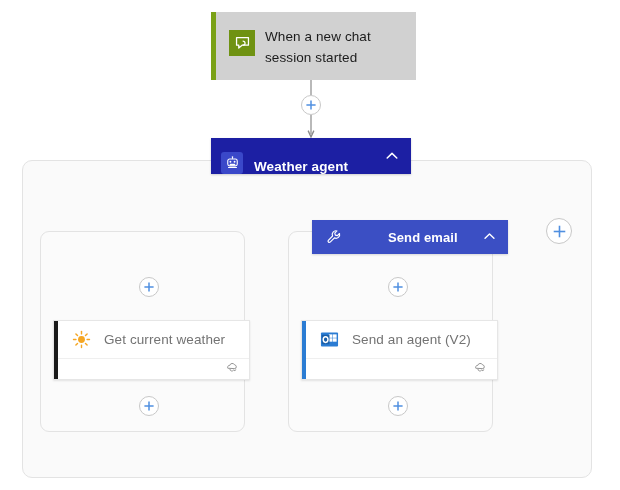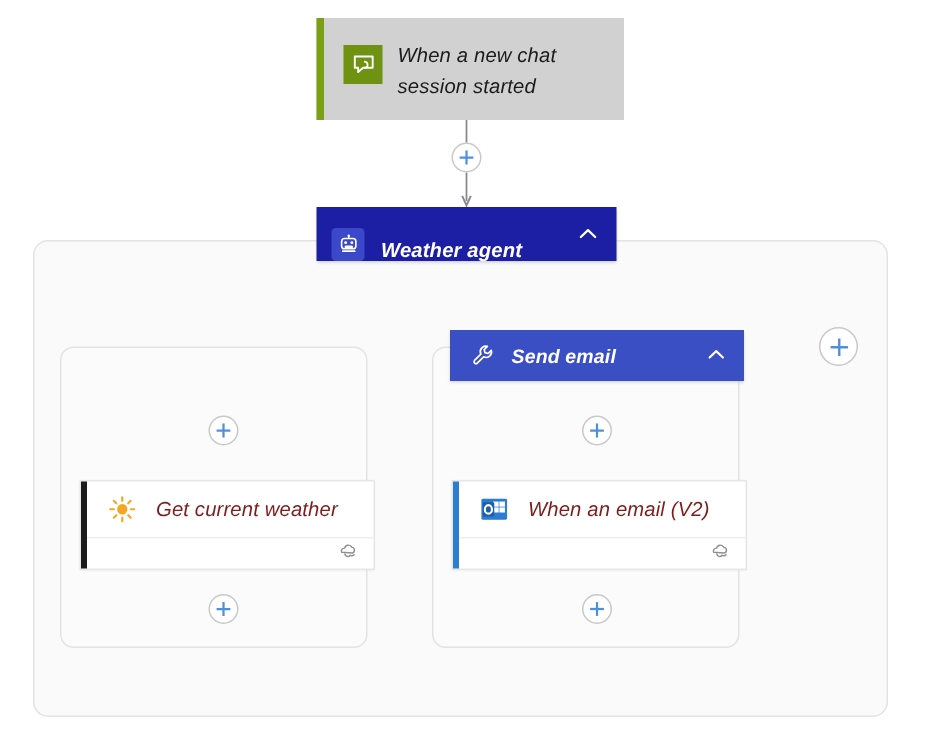--- a/index.html
+++ b/index.html
@@ -13,21 +13,20 @@
     font-family: "Liberation Sans", sans-serif;
     overflow: hidden;
     position: relative;
   }
 
   #canvas {
     position: absolute;
     left: 0; top: 0;
     width: 620px;
     height: 358px;
-    font-style: italic;
   }
 
   
   #wires {
     position: absolute;
     left: 0; top: 0;
     width: 620px;
     height: 490px;
     pointer-events: none;
   }
@@ -141,21 +140,21 @@
     position: absolute;
     top: 220px;
     width: 196px;
     height: 34px;
     background: #3b4fc4;
     display: flex;
     align-items: center;
     box-shadow: 0 1px 2px rgba(0,0,0,0.15);
   }
   .tool-header.left  { left: 51px; }
-  .tool-header.right { left: 300px; }
+  .tool-header.right { left: 312px; gap: 35px; }
   .tool-icon {
     margin-left: 14px;
     width: 16px;
     height: 16px;
     flex: 0 0 auto;
   }
   .tool-label {
     margin-left: 11px;
     color: #ffffff;
     font-size: 13px;
@@ -207,21 +206,21 @@
     width: 21px;
     height: 21px;
     flex: 0 0 auto;
     display: flex;
     align-items: center;
     justify-content: center;
   }
   .action-label {
     margin-left: 12px;
     font-size: 13.5px;
-    color: #7f1d1d;
+    color: #737373;
     letter-spacing: 0.1px;
   }
   .action-bottom {
     position: absolute;
     left: 4px;
     right: 0;
     bottom: 0;
     height: 21px;
   }
   .action-conn-icon {
@@ -375,21 +374,21 @@
         <svg width="19" height="19" viewBox="0 0 20 20">
           <rect x="1" y="2.6" width="18" height="14.8" rx="1" fill="#2b7cd3"></rect>
           <rect x="9.2" y="4.6" width="3.9" height="3.6" fill="#ffffff"></rect>
           <rect x="13.6" y="4.6" width="3.9" height="3.6" fill="#ffffff"></rect>
           <rect x="9.2" y="8.7" width="3.9" height="3.6" fill="#ffffff"></rect>
           <rect x="13.6" y="8.7" width="3.9" height="3.6" fill="#ffffff"></rect>
           <rect x="1.9" y="5.1" width="8.1" height="10" rx="0.8" fill="#1b5fa8"></rect>
           <ellipse cx="5.9" cy="10.1" rx="2.5" ry="3" fill="none" stroke="#ffffff" stroke-width="1.5"></ellipse>
         </svg>
       </div>
-      <div class="action-label">When an email (V2)</div>
+      <div class="action-label">Send an agent (V2)</div>
     </div>
     <div class="action-bottom">
       <svg class="action-conn-icon" viewBox="0 0 16 16">
         <path d="M3.2,9.4 A2.2,2.2 0 0 1 5.4,6.2 A3,3 0 0 1 11,5.6 A2.2,2.2 0 0 1 11.3,9.9 Z" fill="none" stroke="#909090" stroke-width="1.1" stroke-linejoin="round"></path>
         <path d="M5.6,10.6 A2.2,2.2 0 0 0 9.6,11.6 A2,2 0 0 0 12.6,11.1" fill="none" stroke="#909090" stroke-width="1.1" stroke-linecap="round"></path>
       </svg>
     </div>
   </div>
 
   <div class="plus small" style="left:139px; top:396px;">

